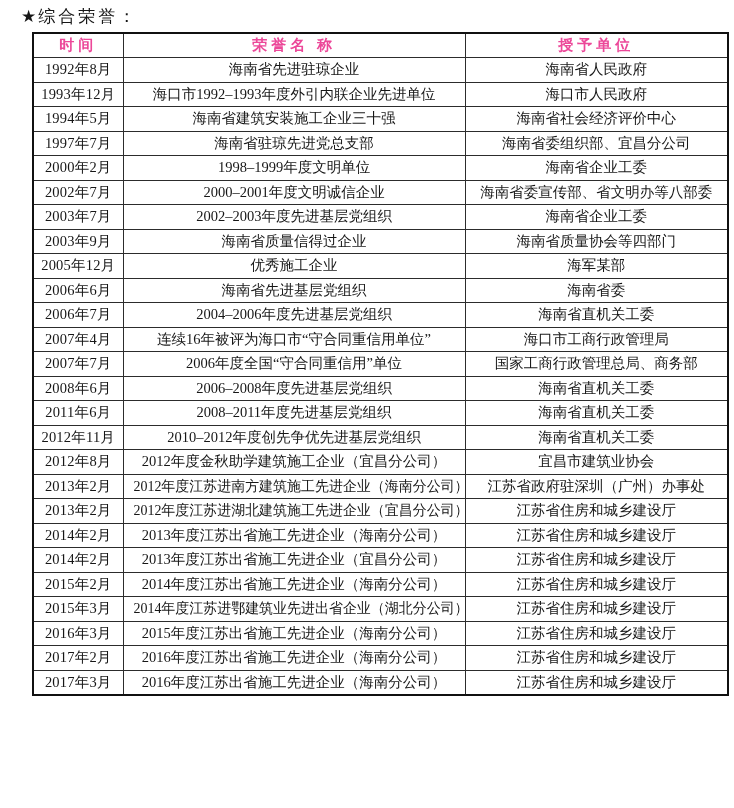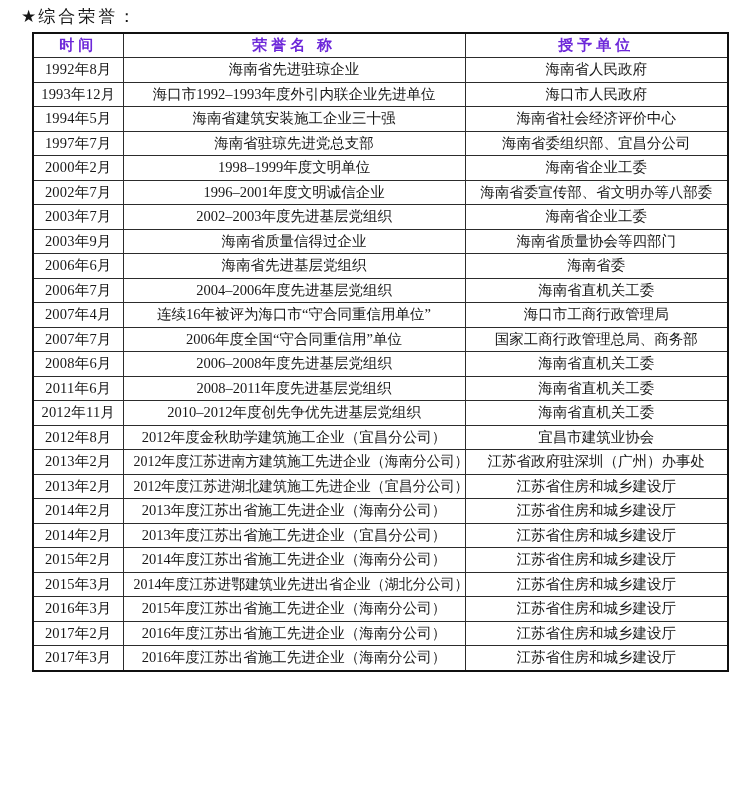--- a/index.html
+++ b/index.html
@@ -39,21 +39,21 @@
     white-space: nowrap;
     padding: 0 3px;
     text-align: center;
     vertical-align: middle;
   }
   table.honors th {
     height: 23px;
     font-size: 15px;
     font-weight: bold;
     letter-spacing: 4px;
-    color: #6d28d9;
+    color: #ec4899;
   }
   table.honors td {
     height: 23.5px;
     font-size: 14.5px;
   }
   td.time-cell {
     font-size: 15px;
     letter-spacing: 0.2px;
   }
   .fit {
@@ -103,32 +103,37 @@
         <td class="honor-cell"><span class="fit">海南省驻琼先进党总支部</span></td>
         <td class="unit-cell"><span class="fit">海南省委组织部、宜昌分公司</span></td>
       </tr>
       <tr>
         <td class="time-cell"><span class="fit">2000年2月</span></td>
         <td class="honor-cell"><span class="fit">1998–1999年度文明单位</span></td>
         <td class="unit-cell"><span class="fit">海南省企业工委</span></td>
       </tr>
       <tr>
         <td class="time-cell"><span class="fit">2002年7月</span></td>
-        <td class="honor-cell"><span class="fit">1996–2001年度文明诚信企业</span></td>
+        <td class="honor-cell"><span class="fit">2000–2001年度文明诚信企业</span></td>
         <td class="unit-cell"><span class="fit">海南省委宣传部、省文明办等八部委</span></td>
       </tr>
       <tr>
         <td class="time-cell"><span class="fit">2003年7月</span></td>
         <td class="honor-cell"><span class="fit">2002–2003年度先进基层党组织</span></td>
         <td class="unit-cell"><span class="fit">海南省企业工委</span></td>
       </tr>
       <tr>
         <td class="time-cell"><span class="fit">2003年9月</span></td>
         <td class="honor-cell"><span class="fit">海南省质量信得过企业</span></td>
         <td class="unit-cell"><span class="fit">海南省质量协会等四部门</span></td>
+      </tr>
+      <tr>
+        <td class="time-cell"><span class="fit">2005年12月</span></td>
+        <td class="honor-cell"><span class="fit">优秀施工企业</span></td>
+        <td class="unit-cell"><span class="fit">海军某部</span></td>
       </tr>
       <tr>
         <td class="time-cell"><span class="fit">2006年6月</span></td>
         <td class="honor-cell"><span class="fit">海南省先进基层党组织</span></td>
         <td class="unit-cell"><span class="fit">海南省委</span></td>
       </tr>
       <tr>
         <td class="time-cell"><span class="fit">2006年7月</span></td>
         <td class="honor-cell"><span class="fit">2004–2006年度先进基层党组织</span></td>
         <td class="unit-cell"><span class="fit">海南省直机关工委</span></td>

